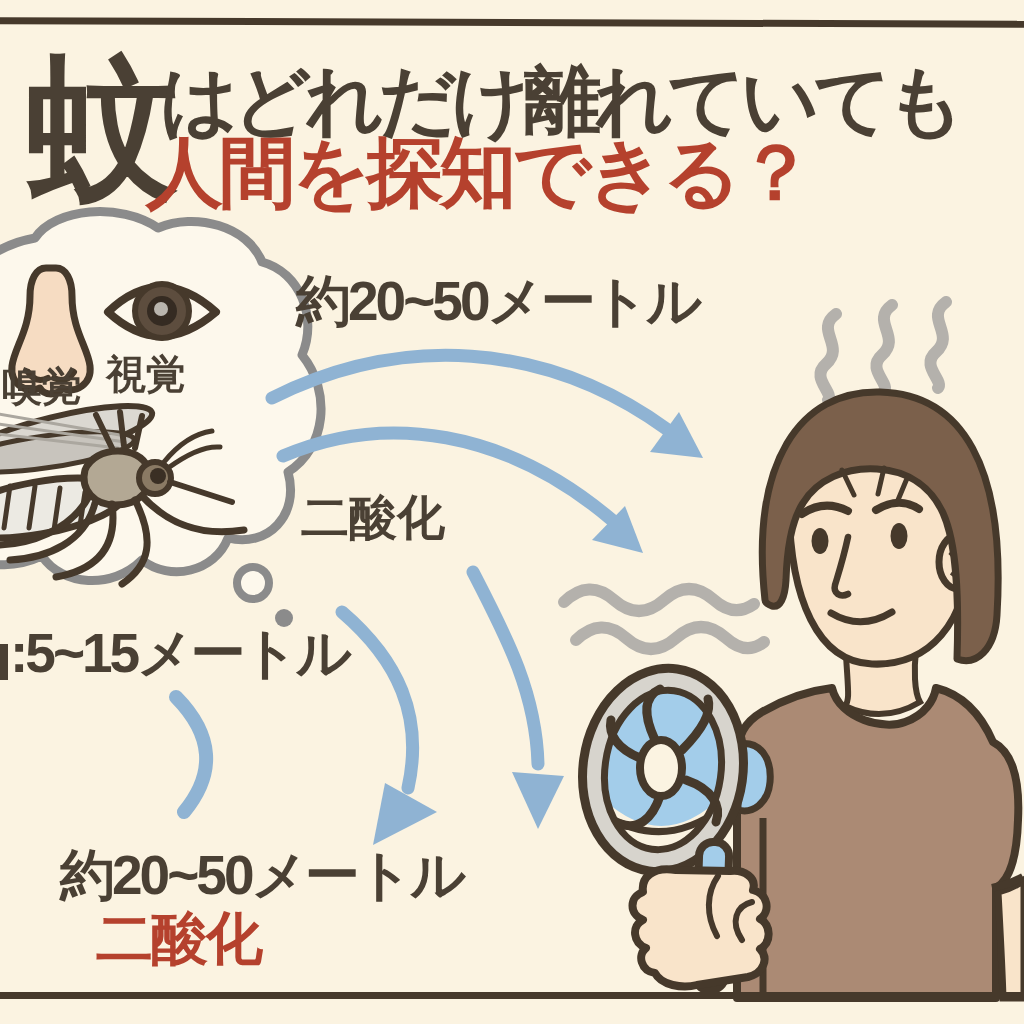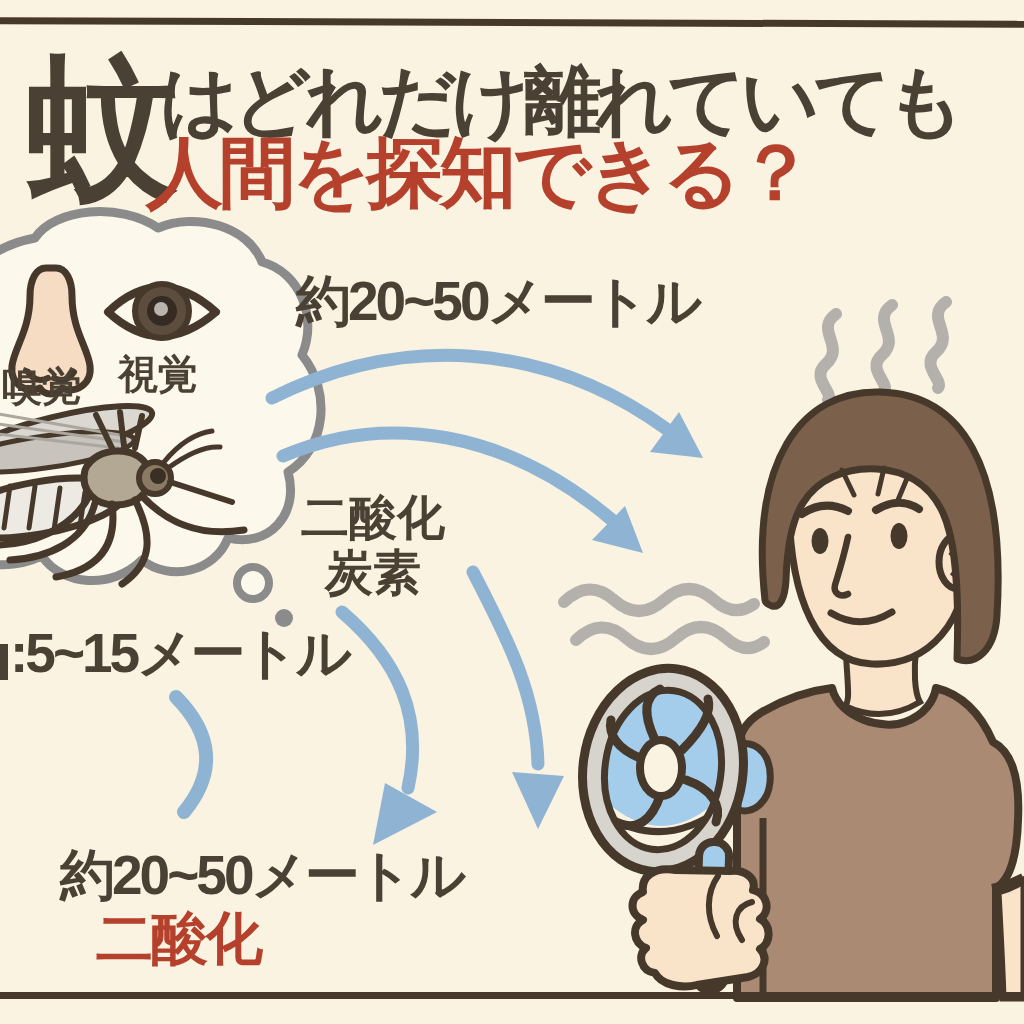--- a/index.html
+++ b/index.html
@@ -10,21 +10,21 @@
   }
   svg{position:absolute;left:0;top:0;}
   .t{
     position:absolute;font-weight:bold;color:#4a4034;
     white-space:nowrap;line-height:1;
   }
   .title-big{left:26px;top:50px;font-size:152px;letter-spacing:-4px;}
   .title-rest{left:160px;top:62px;font-size:77px;letter-spacing:-6px;}
   .title-red{left:146px;top:134px;font-size:77px;letter-spacing:-4px;color:#b5412d;}
   .lbl-smell{left:2px;top:366px;font-size:40px;}
-  .lbl-sight{left:118px;top:354px;font-size:40px;text-align:right;}
+  .lbl-sight{left:106px;top:354px;font-size:40px;text-align:right;}
   .dist-top{left:296px;top:274px;font-size:55px;letter-spacing:-3px;}
   .co2{left:268px;top:490px;width:210px;font-size:48px;line-height:1.15;text-align:center;white-space:normal;}
   .dist-left{left:10px;top:626px;font-size:55px;letter-spacing:-3px;text-align:right;}
   .dist-bottom{left:60px;top:848px;font-size:55px;letter-spacing:-3px;}
   .co2-red{left:96px;top:910px;font-size:57px;color:#b5412d;letter-spacing:-2px;}
   .frag{position:absolute;left:0;top:644px;width:8px;height:36px;background:#4a4034;}
 </style>
 </head>
 <body>
 
@@ -163,21 +163,20 @@
   <div class="t title-red">人間を探知できる？</div>
   <div class="t title-rest">はどれだけ離れていても</div>
 
   <div class="t lbl-smell">嗅覚</div>
   <div class="t lbl-sight">視覚</div>
 
   <div class="t dist-top">約20~50メートル</div>
 
   <div class="t co2">
     <span>二酸化</span><br>
-    <span>炭素</span>
   </div>
 
   <div class="frag"></div>
   <div class="t dist-left">:5~15メートル</div>
 
   <div class="t dist-bottom">約20~50メートル</div>
   <div class="t co2-red">二酸化</div>
 
 </div>
 

